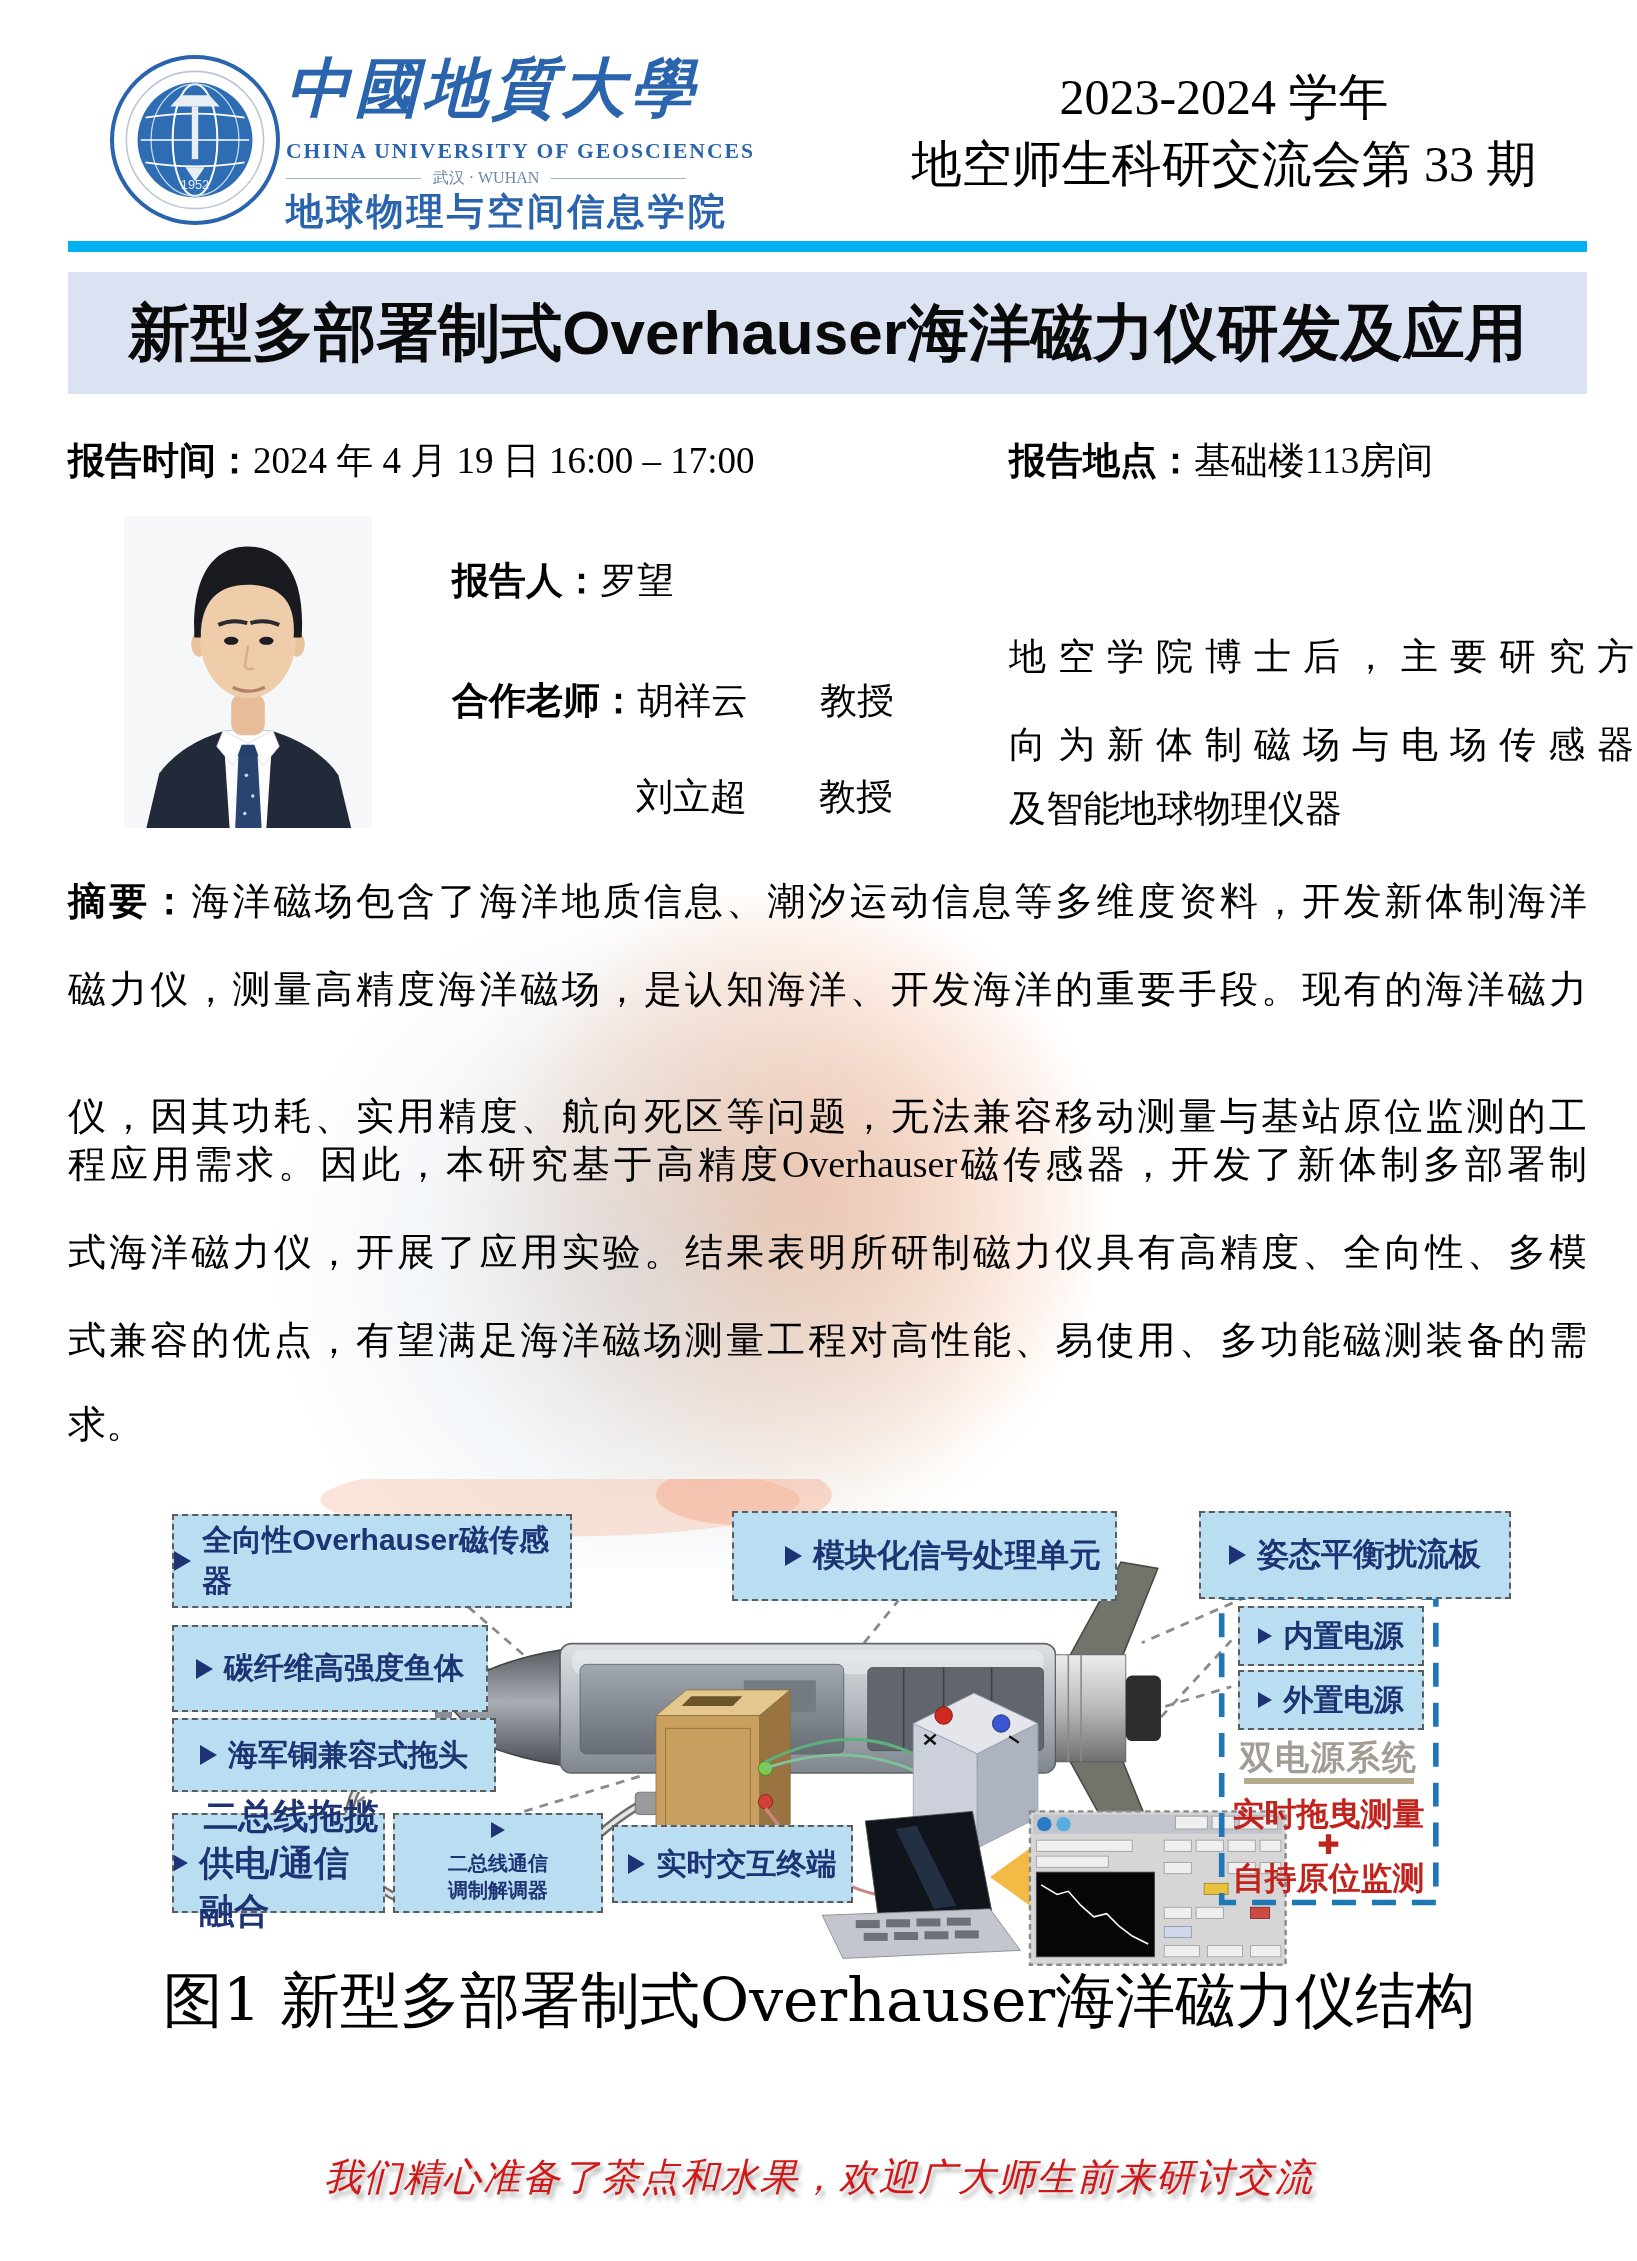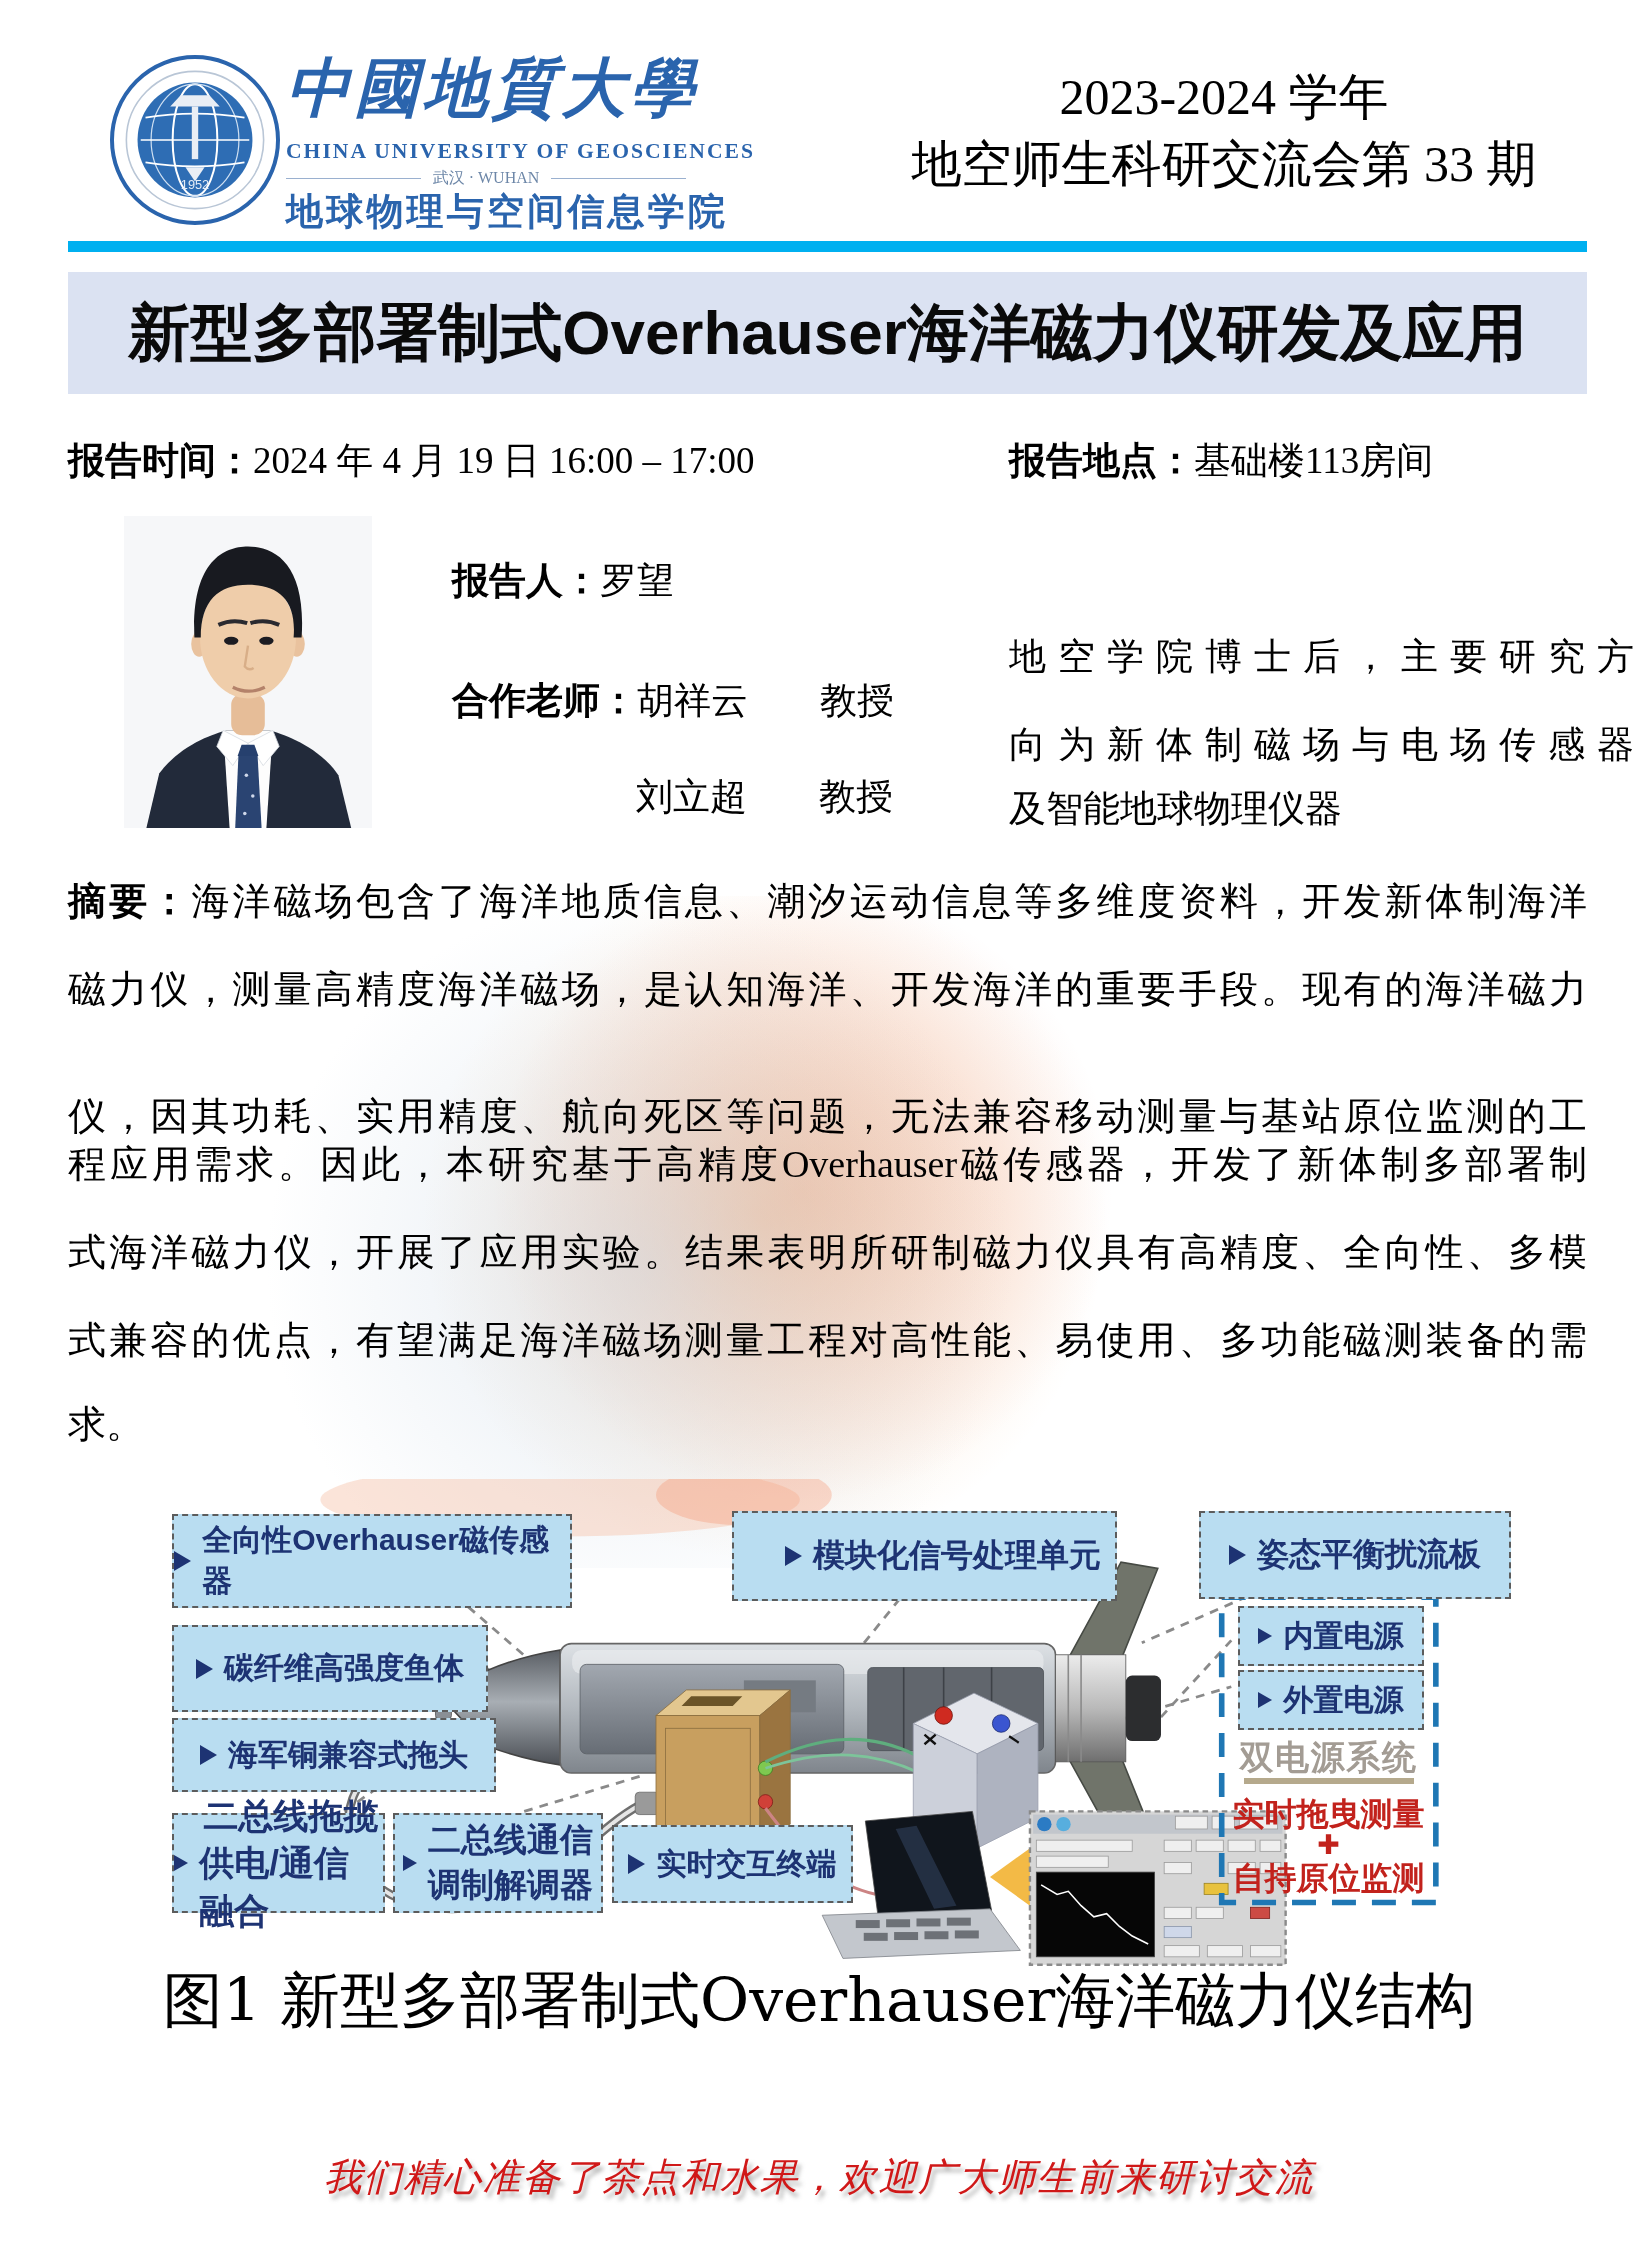--- a/index.html
+++ b/index.html
@@ -327,21 +327,21 @@
     <span class="bullet"></span>
     <span>海军铜兼容式拖头</span>
   </div>
   <div class="callout" style="left:172px;top:1813px;width:209px;height:96px;font-size:35px;">
     <span class="bullet bullet-sm"></span>
     <span class="clines">
       <span>二总线拖揽</span>
       <span>供电/通信融合</span>
     </span>
   </div>
-  <div class="callout" style="left:393px;top:1813px;width:206px;height:96px;font-size:33px;">
+  <div class="callout" style="left:393px;top:1813px;width:206px;height:96px;font-size:20px;flex-direction:column;">
     <span class="bullet bullet-sm"></span>
     <span class="clines">
       <span>二总线通信</span>
       <span>调制解调器</span>
     </span>
   </div>
   <div class="callout" style="left:612px;top:1825px;width:237px;height:74px;font-size:30px;">
     <span class="bullet"></span>
     <span>实时交互终端</span>
   </div>

